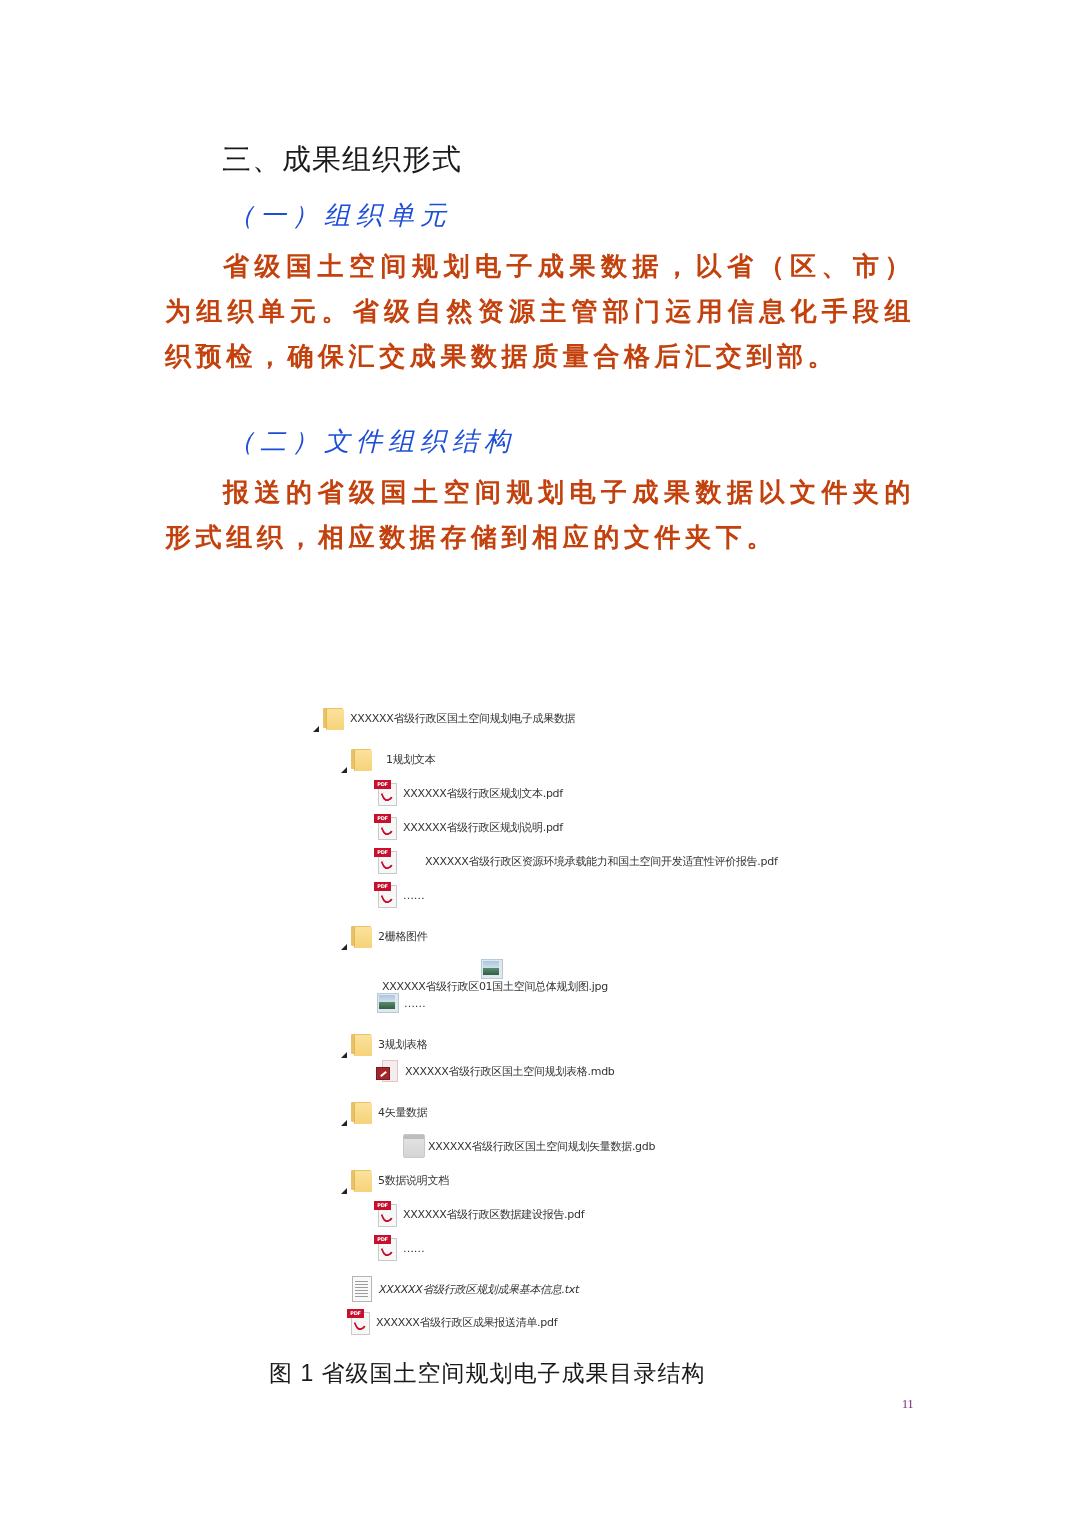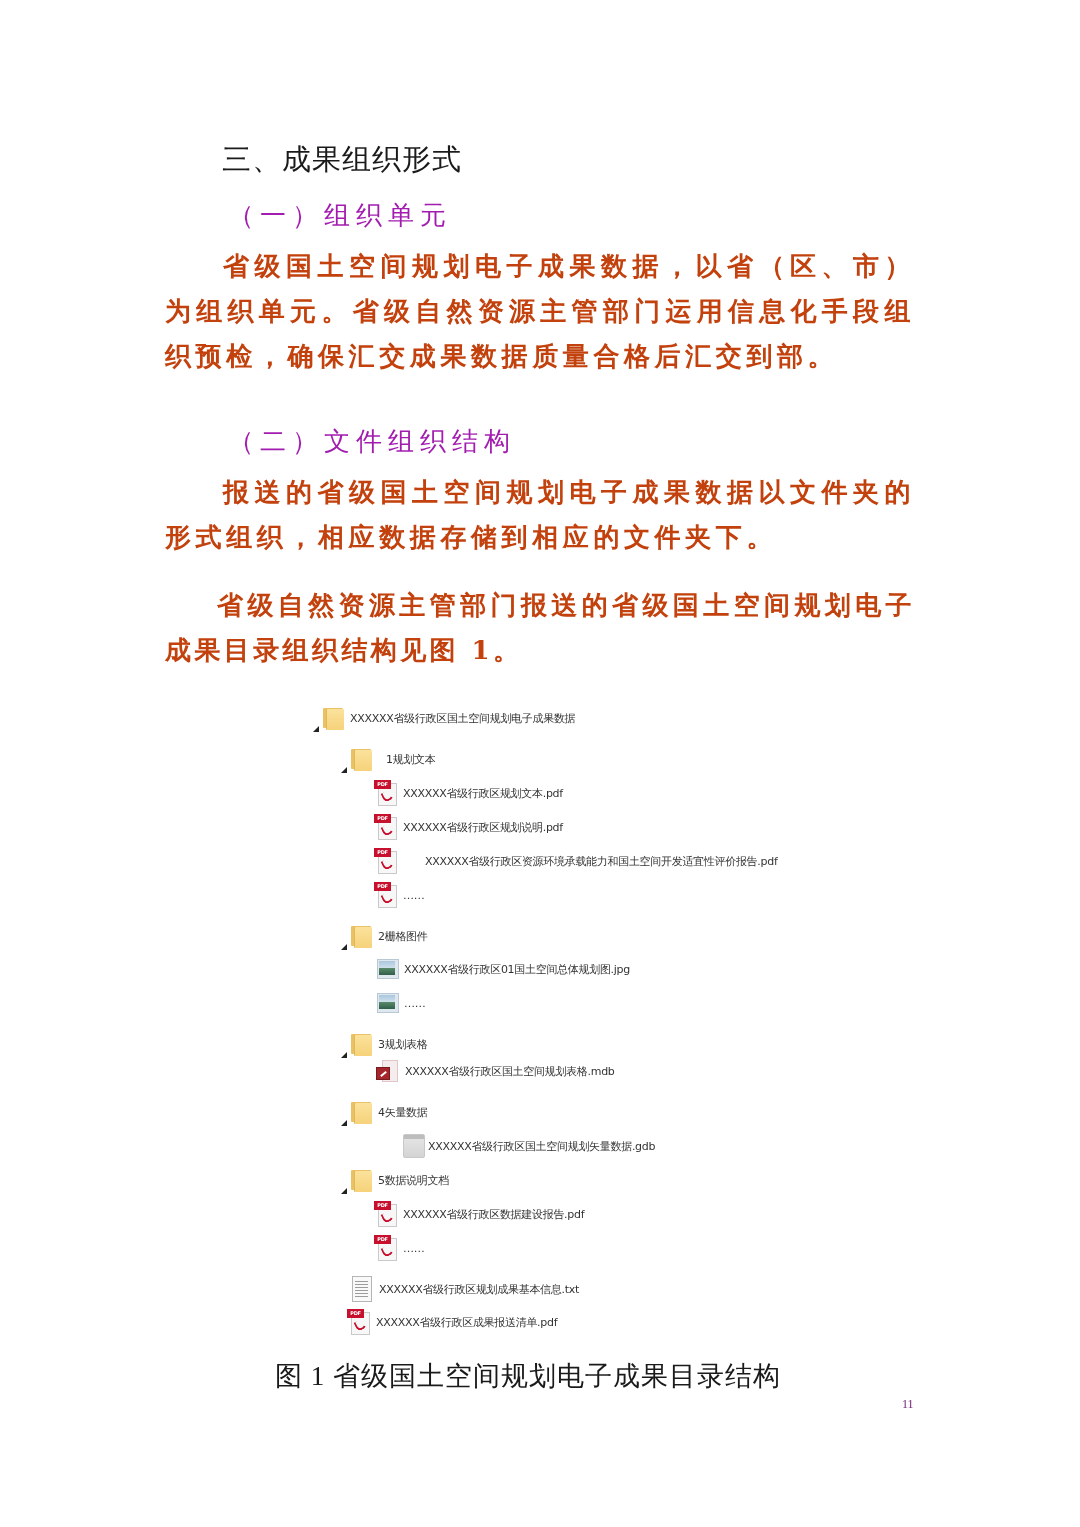--- a/index.html
+++ b/index.html
@@ -9,21 +9,21 @@
     .page { position: absolute; left: 0; top: 0; width: 1080px; height: 1148px; }
 
     .h1 {
       position: absolute; left: 222px; top: 140px;
       font-family: "DejaVu Sans", "Liberation Sans", sans-serif;
       font-size: 29px; letter-spacing: 1px; color: #1a1a1a;
     }
     .h2 {
       position: absolute; left: 228px;
       font-family: "DejaVu Serif", "Liberation Serif", serif;
-      font-size: 26px; letter-spacing: 6px; color: #a21caf;
+      font-size: 26px; letter-spacing: 6px; color: #1d4ed8; font-style: italic;
     }
     .h2-1 { top: 198px; }
     .h2-2 { top: 424px; }
 
     .para {
       position: absolute; left: 165px; width: 750px;
       font-family: "DejaVu Serif", "Liberation Serif", serif;
       font-size: 26px; line-height: 45px; color: #c2410c;
       letter-spacing: 4.6px;
       text-indent: 58px;
@@ -121,43 +121,42 @@
     .ic-txt .sheet {
       position: absolute; left: 0; top: 0; width: 20px; height: 26px;
       background: #f9f9f9; border: 1px solid #b5b5b5;
     }
     .ic-txt .lines {
       position: absolute; left: 3px; top: 5px; width: 13px; height: 17px;
       background: repeating-linear-gradient(180deg, #9c9c9c 0px, #9c9c9c 1px, transparent 1px, transparent 3px);
     }
 
     .caption {
-      position: absolute; left: 275px; top: 1358px;
-      font-family: Liberation Serif, serif;
-      font-size: 27px; letter-spacing: 1px; color: #1a1a1a;
+      position: absolute; left: 269px; top: 1358px;
+      font-family: Liberation Sans, sans-serif;
+      font-size: 23px; letter-spacing: 1px; color: #1a1a1a;
     }
     .page-num {
       position: absolute; left: 902px; top: 1397px;
       font-family: "Liberation Serif", "DejaVu Serif", serif;
       font-size: 12px; color: #701a75;
     }
   </style>
 </head>
 <body>
 
 <div class="page">
 
   <div class="h1">三、成果组织形式</div>
 
   <div class="h2 h2-1">（一）组织单元</div>
   <p class="para p1">省级国土空间规划电子成果数据，以省（区、市）为组织单元。省级自然资源主管部门运用信息化手段组织预检，确保汇交成果数据质量合格后汇交到部。</p>
 
   <div class="h2 h2-2">（二）文件组织结构</div>
   <p class="para p2">报送的省级国土空间规划电子成果数据以文件夹的形式组织，相应数据存储到相应的文件夹下。</p>
-  <p class="para p3">省级自然资源主管部门报送的省级国土空间规划电子成果目录组织结构见图 1。</p>
 
   <div class="figure">
 
     <span class="expander" style="left:313px; top:726px;"></span>
     <div class="tree-row" style="left:321px; top:706px;">
       <span class="ic ic-folder">
           <span class="back"></span>
           <span class="front"></span>
         </span>
       <span class="lbl">XXXXXX省级行政区国土空间规划电子成果数据</span>
@@ -207,21 +206,21 @@
 
     <span class="expander" style="left:341px; top:944px;"></span>
     <div class="tree-row" style="left:349px; top:924px;">
       <span class="ic ic-folder">
           <span class="back"></span>
           <span class="front"></span>
         </span>
       <span class="lbl">2栅格图件</span>
     </div>
 
-    <div class="tree-row" style="left:377px; top:959px;">
+    <div class="tree-row" style="left:377px; top:959px;flex-direction:column;">
       <span class="ic ic-img">
           <span class="frame"></span>
           <span class="sky"></span>
         </span>
       <span class="lbl">XXXXXX省级行政区01国土空间总体规划图.jpg</span>
     </div>
     <div class="tree-row" style="left:377px; top:993px;">
       <span class="ic ic-img">
           <span class="frame"></span>
           <span class="sky"></span>
@@ -284,21 +283,21 @@
           <span class="swirl"></span>
         </span>
       <span class="lbl">……</span>
     </div>
 
     <div class="tree-row" style="left:352px; top:1276px;">
       <span class="ic ic-txt">
           <span class="sheet"></span>
           <span class="lines"></span>
         </span>
-      <span class="lbl" style="margin-left:7px;">XXXXXX省级行政区规划成果基本信息.txt</span>
+      <span class="lbl" style="margin-left:7px;font-style:italic;">XXXXXX省级行政区规划成果基本信息.txt</span>
     </div>
     <div class="tree-row" style="left:347px; top:1309px;">
       <span class="ic ic-pdf">
           <span class="sheet"></span>
           <span class="tag">PDF</span>
           <span class="swirl"></span>
         </span>
       <span class="lbl">XXXXXX省级行政区成果报送清单.pdf</span>
     </div>
   </div>

